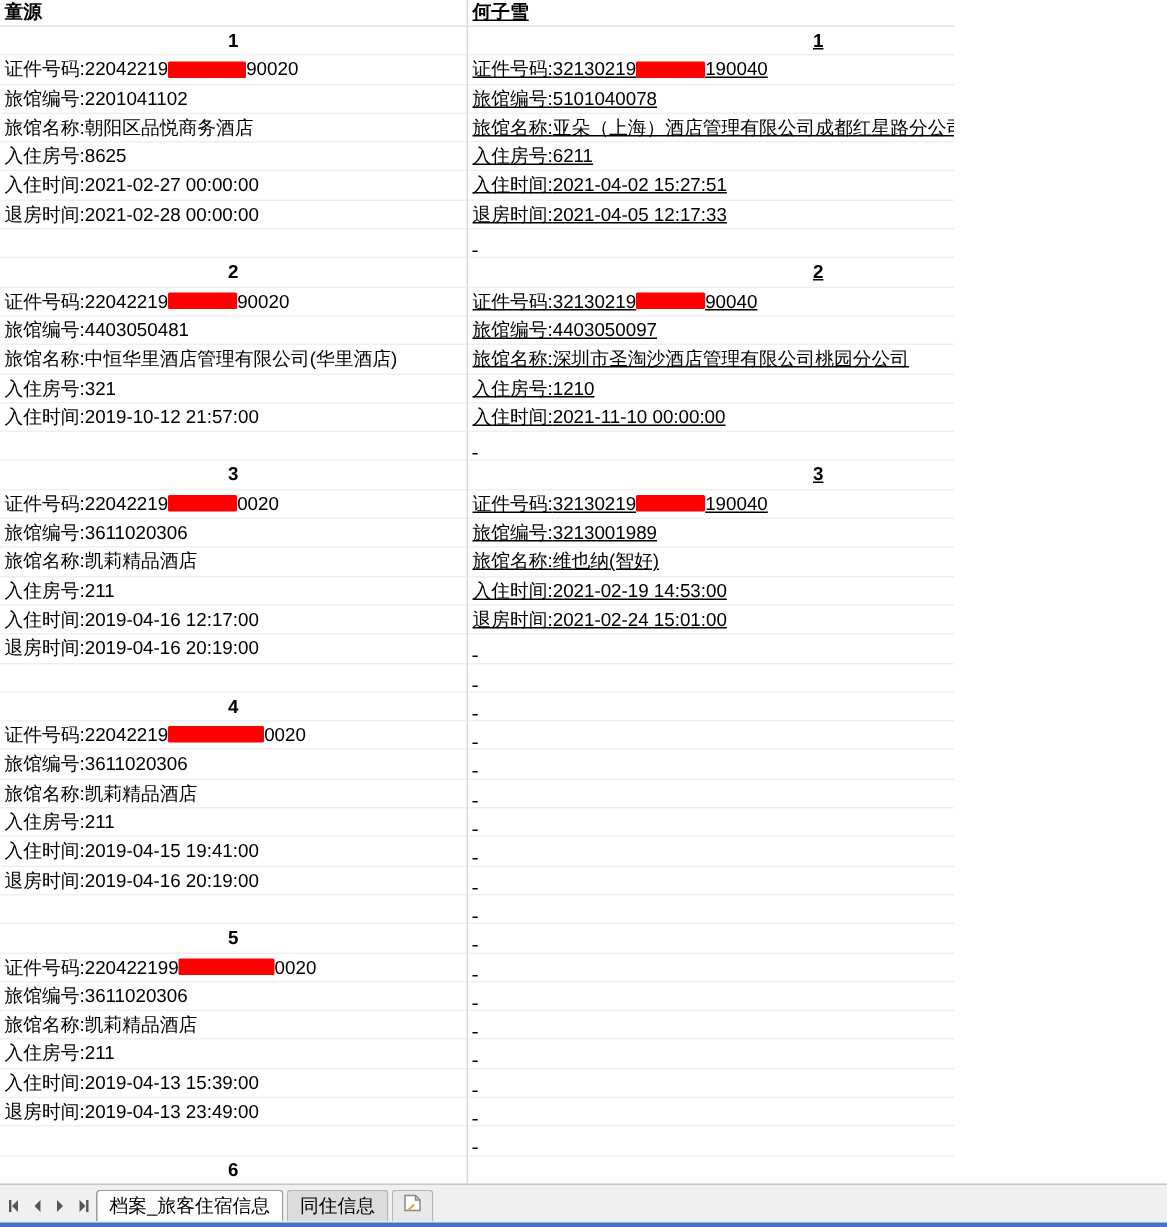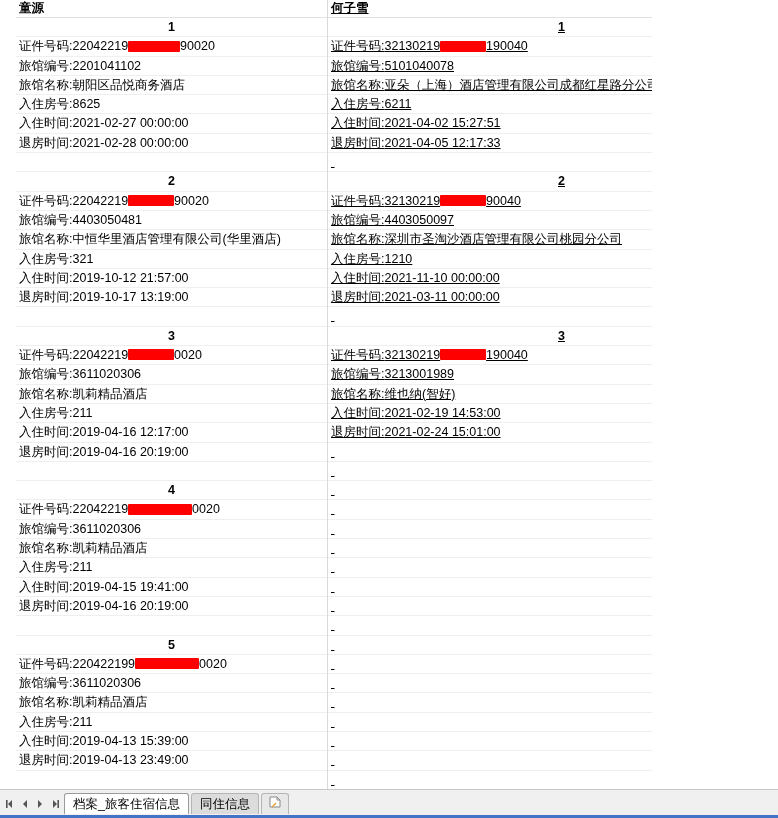--- a/index.html
+++ b/index.html
@@ -11,21 +11,21 @@
     height: 818px;
     background: #ffffff;
     font-family: "Liberation Sans", sans-serif;
     font-size: 12px;
     color: #000000;
     overflow: hidden;
     position: relative;
   }
   .sheet {
     position: absolute;
-    left: 16px;
+    left: 0;
     top: 0;
     width: 636px;
     height: 790px;
     background: #ffffff;
     overflow: hidden;
   }
   .columns {
     display: flex;
     flex-direction: row;
     width: 778px;
@@ -163,21 +163,20 @@
           <div class="row"><span>入住房号:</span><span>8625</span></div>
           <div class="row"><span>入住时间:</span><span>2021-02-27 00:00:00</span></div>
           <div class="row"><span>退房时间:</span><span>2021-02-28 00:00:00</span></div>
           <div class="row blank">&nbsp;</div>
           <div class="row group-num">2</div>
           <div class="row"><span>证件号码:</span><span>22042219</span><span class="redact r2"></span><span>90020</span></div>
           <div class="row"><span>旅馆编号:</span><span>4403050481</span></div>
           <div class="row"><span>旅馆名称:</span><span>中恒华里酒店管理有限公司(华里酒店)</span></div>
           <div class="row"><span>入住房号:</span><span>321</span></div>
           <div class="row"><span>入住时间:</span><span>2019-10-12 21:57:00</span></div>
-          <div class="row"><span>退房时间:</span><span>2019-10-17 13:19:00</span></div>
           <div class="row blank">&nbsp;</div>
           <div class="row group-num">3</div>
           <div class="row"><span>证件号码:</span><span>22042219</span><span class="redact r2"></span><span>0020</span></div>
           <div class="row"><span>旅馆编号:</span><span>3611020306</span></div>
           <div class="row"><span>旅馆名称:</span><span>凯莉精品酒店</span></div>
           <div class="row"><span>入住房号:</span><span>211</span></div>
           <div class="row"><span>入住时间:</span><span>2019-04-16 12:17:00</span></div>
           <div class="row"><span>退房时间:</span><span>2019-04-16 20:19:00</span></div>
           <div class="row blank">&nbsp;</div>
           <div class="row group-num">4</div>
@@ -209,21 +208,20 @@
           <div class="row"><span>入住房号:</span><span>6211</span></div>
           <div class="row"><span>入住时间:</span><span>2021-04-02 15:27:51</span></div>
           <div class="row"><span>退房时间:</span><span>2021-04-05 12:17:33</span></div>
           <div class="row blank">&nbsp;</div>
           <div class="row group-num">2</div>
           <div class="row"><span>证件号码:</span><span>32130219</span><span class="redact r2"></span><span>90040</span></div>
           <div class="row"><span>旅馆编号:</span><span>4403050097</span></div>
           <div class="row"><span>旅馆名称:</span><span>深圳市圣淘沙酒店管理有限公司桃园分公司</span></div>
           <div class="row"><span>入住房号:</span><span>1210</span></div>
           <div class="row"><span>入住时间:</span><span>2021-11-10 00:00:00</span></div>
-          <div class="row"><span>退房时间:</span><span>2021-03-11 00:00:00</span></div>
           <div class="row blank">&nbsp;</div>
           <div class="row group-num">3</div>
           <div class="row"><span>证件号码:</span><span>32130219</span><span class="redact r2"></span><span>190040</span></div>
           <div class="row"><span>旅馆编号:</span><span>3213001989</span></div>
           <div class="row"><span>旅馆名称:</span><span>维也纳(智好)</span></div>
           <div class="row"><span>入住时间:</span><span>2021-02-19 14:53:00</span></div>
           <div class="row"><span>退房时间:</span><span>2021-02-24 15:01:00</span></div>
           <div class="row blank">&nbsp;</div>
           <div class="row blank">&nbsp;</div>
           <div class="row blank">&nbsp;</div>

